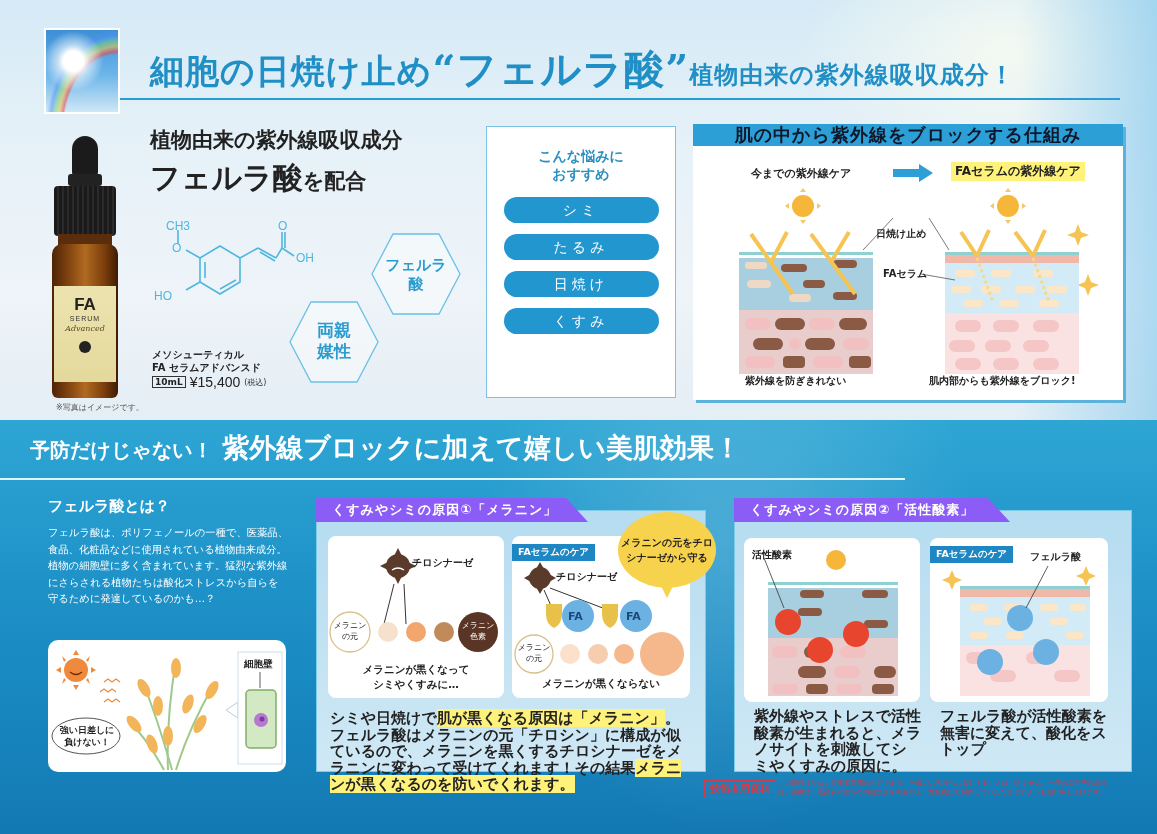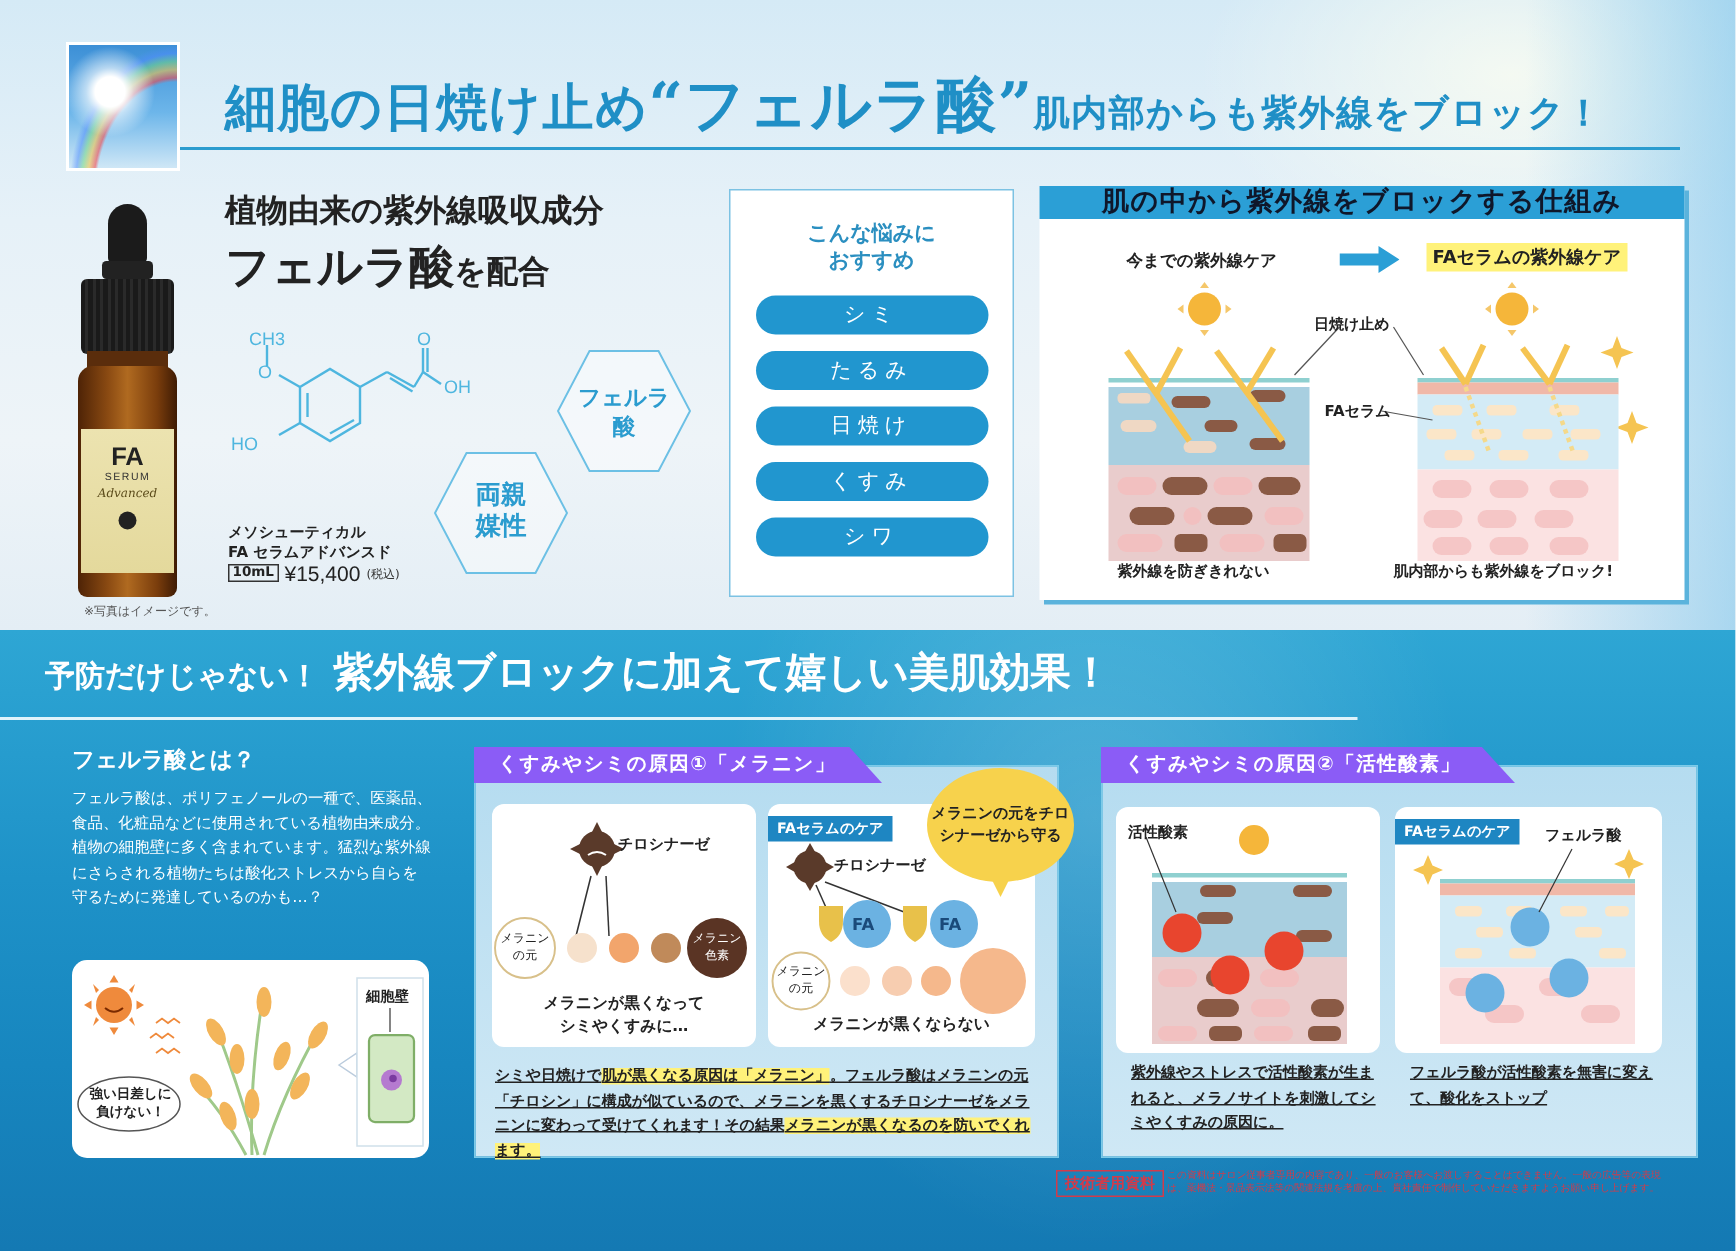--- a/index.html
+++ b/index.html
@@ -82,21 +82,21 @@
   .mech {
     position: absolute; left: 693px; top: 124px; width: 430px; height: 276px;
     background: #fff; z-index: 2; box-shadow: 3px 3px 0 #5bb3dc;
   }
   .mech .bar { height: 22px; background: #2b9fd6; color: #0f172a; text-align: center; font-size: 18px; font-weight: bold; line-height: 22px; letter-spacing: 1px; }
   .mech .before { position: absolute; left: 58px; top: 42px; font-size: 11px; font-weight: bold; color: #222; }
   .mech .arrow { position: absolute; left: 200px; top: 40px; width: 40px; height: 18px; }
   .mech .after { position: absolute; left: 258px; top: 38px; font-size: 12px; font-weight: bold; color: #222; background: #fff27a; padding: 1px 4px; }
   .mech .cap1 { position: absolute; left: 52px; top: 250px; font-size: 10px; font-weight: bold; color: #222; }
   .mech .cap2 { position: absolute; left: 236px; top: 250px; font-size: 10px; font-weight: bold; color: #222; }
-  .mech .lbl-sun { position: absolute; left: 183px; top: 85px; font-size: 10px; font-weight: bold; color: #222; }
+  .mech .lbl-sun { position: absolute; left: 183px; top: 103px; font-size: 10px; font-weight: bold; color: #222; }
   .mech .lbl-fa { position: absolute; left: 190px; top: 143px; font-size: 10px; font-weight: bold; color: #222; }
 
   .bottom {
     position: absolute; left: 0; top: 420px; width: 1157px; height: 414px;
     background: linear-gradient(180deg, #2ea6d4 0%, #1e92c8 40%, #1786bf 70%, #1479b3 100%);
     overflow: hidden;
   }
   .bottom::before {
     content: ""; position: absolute; left: 480px; top: 0; width: 500px; height: 414px;
     background: radial-gradient(ellipse at 50% 30%, rgba(255,255,255,0.18), rgba(255,255,255,0) 70%);
@@ -122,39 +122,39 @@
   }
   .cause-tab {
     position: absolute; z-index: 4; height: 24px; line-height: 24px;
     background: #8b5cf6; color: #fff; font-size: 13px; font-weight: bold; letter-spacing: 1px;
     padding-left: 16px;
     clip-path: polygon(0 0, 92% 0, 100% 100%, 0 100%);
   }
   .card { position: absolute; background: #fff; border-radius: 8px; z-index: 4; overflow: hidden; }
   .fa-tag { position: absolute; background: #1e86c2; color: #fff; font-size: 9.5px; font-weight: bold; padding: 2px 6px; z-index: 5; }
   .caption { position: absolute; font-size: 10.5px; font-weight: bold; color: #222; text-align: center; line-height: 15px; z-index: 5; }
-  .desc { position: absolute; font-size: 10px; font-weight: bold; color: #222; line-height: 16.5px; z-index: 5; text-decoration: underline; }
+  .desc { position: absolute; font-size: 15px; font-weight: bold; color: #222; line-height: 16.5px; z-index: 5; }
   .hl { background: #fff27a; }
   .bubble {
     position: absolute; left: 618px; top: 512px; width: 98px; height: 76px; border-radius: 50%;
     background: #f7d24c; z-index: 6; display: flex; align-items: center; justify-content: center; text-align: center;
     font-size: 10px; font-weight: bold; color: #222; line-height: 15px;
   }
   .bubble::after {
     content: ""; position: absolute; left: 42px; bottom: -10px; border-left: 7px solid transparent; border-right: 7px solid transparent; border-top: 14px solid #f7d24c;
   }
   .tech-badge { position: absolute; left: 704px; top: 780px; border: 1.5px solid #d23b4a; color: #d23b4a; font-size: 10px; font-weight: bold; padding: 1px 5px; z-index: 5; }
   .tech-note { position: absolute; left: 778px; top: 779px; width: 330px; font-size: 6.5px; line-height: 9px; color: #d23b4a; z-index: 5; }
 </style>
 </head>
 <body>
 
 <div class="top"></div>
 <div class="sky-thumb"></div>
-<div class="main-title"><span>細胞の日焼け止め</span><span style="font-size:40px">“フェルラ酸”</span><span class="small">肌内部からも紫外線をブロック！</span></div>
+<div class="main-title"><span>細胞の日焼け止め</span><span style="font-size:40px">“フェルラ酸”</span><span class="small">植物由来の紫外線吸収成分！</span></div>
 <div class="title-line"></div>
 
 <div class="bottle">
   <div class="cap-top"></div>
     <div class="cap-mid"></div>
     <div class="cap"></div>
   <div class="neck"></div>
     <div class="glass"></div>
   <div class="label">
     <span class="fa">FA</span>
@@ -210,21 +210,20 @@
   <span class="tax">(税込)</span>
 </div>
 
 <div class="worry">
   <div class="head"><span>こんな悩みに</span><br><span>おすすめ</span></div>
   <div class="pills">
     <span class="pill">シミ</span>
     <span class="pill">たるみ</span>
     <span class="pill">日焼け</span>
     <span class="pill">くすみ</span>
-    <span class="pill">シワ</span>
   </div>
 </div>
 
 <div class="mech">
   <div class="bar">肌の中から紫外線をブロックする仕組み</div>
   <div class="before">今までの紫外線ケア</div>
   <svg class="arrow" viewBox="0 0 40 18">
       <polygon points="0,5 26,5 26,0 40,9 26,18 26,13 0,13" fill="#2b9fd6"></polygon>
     </svg>
   <div class="after">FAセラムの紫外線ケア</div>

